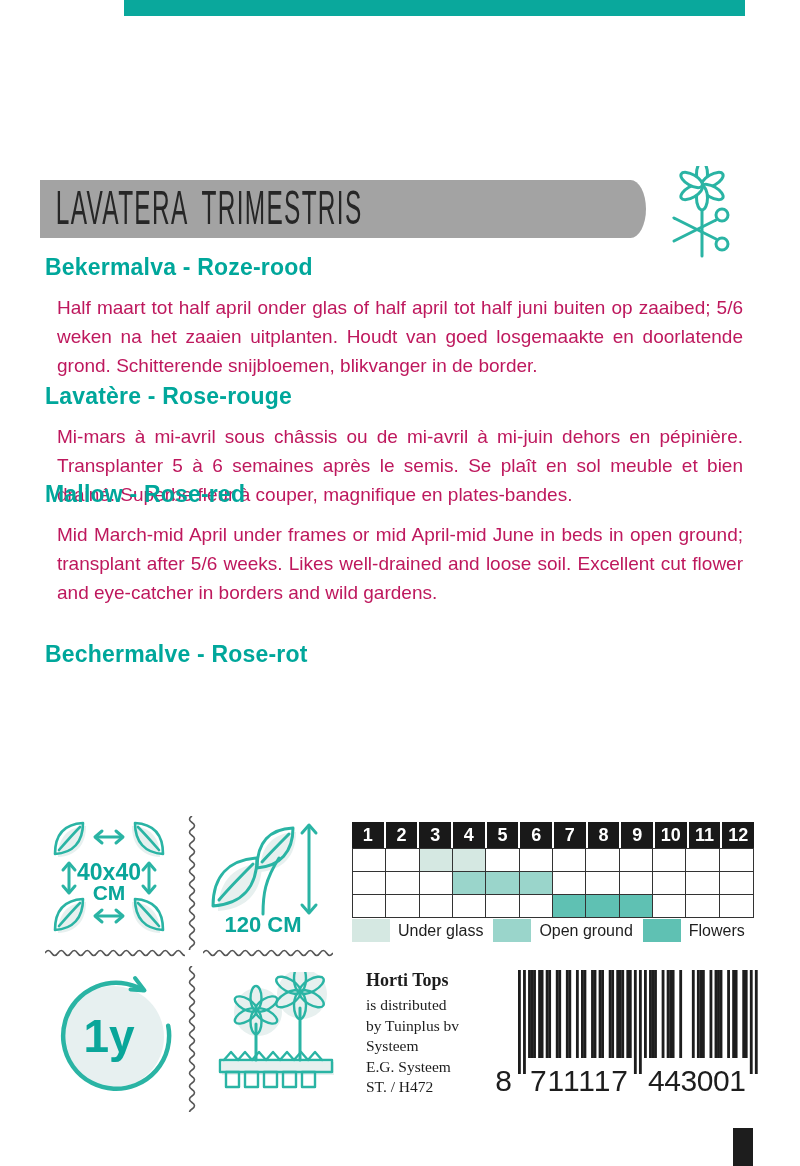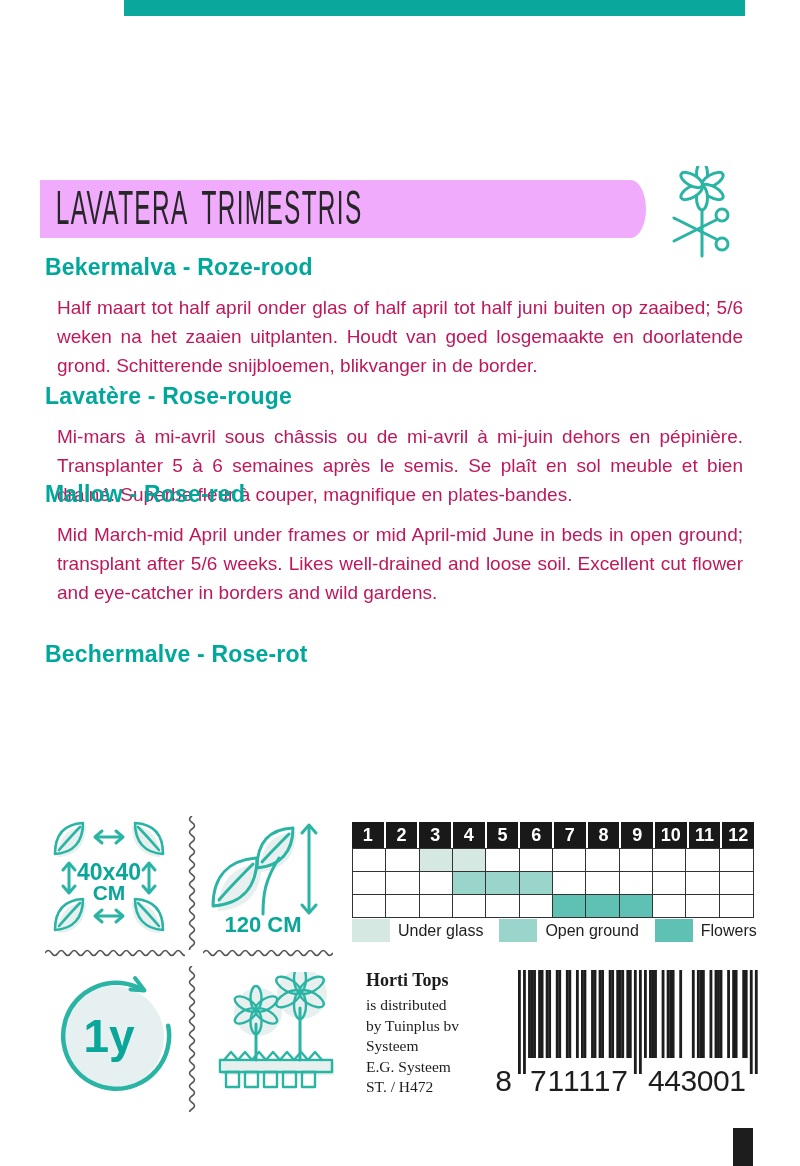--- a/index.html
+++ b/index.html
@@ -4,21 +4,21 @@
 <style>
   html,body{margin:0;padding:0;background:#ffffff;}
   .page{
     position:relative;width:800px;height:1166px;background:#ffffff;overflow:hidden;
     font-family:"Liberation Sans","DejaVu Sans",sans-serif;color:#232323;
   }
   
   .top-bar{position:absolute;left:124px;top:0;width:621px;height:16px;background:#0aa89c;}
   
   .title-band{
-    position:absolute;left:40px;top:180px;width:606px;height:58px;background:#f0abfc;
+    position:absolute;left:40px;top:180px;width:606px;height:58px;background:#a3a3a3;
     display:flex;align-items:center;
     border-top-right-radius:16px 30px;border-bottom-right-radius:16px 30px;
   }
   .title-text{
     font-size:37px;font-weight:400;color:#262626;letter-spacing:2px;word-spacing:10px;
     transform:scale(0.66,1.28);transform-origin:0 55%;white-space:nowrap;padding-left:24px;
   }
   .cutflower{position:absolute;left:660px;top:166px;}
   
   .lang-section{position:absolute;left:45px;width:710px;}
@@ -36,21 +36,21 @@
   .calendar{position:absolute;left:352px;top:822px;width:402px;}
   .cal-head{display:grid;grid-template-columns:repeat(12,1fr);gap:2px;}
   .cal-head-cell{height:26px;background:#191919;color:#fff;font-size:18px;font-weight:bold;
     display:flex;align-items:center;justify-content:center;}
   .cal-body{display:grid;grid-template-columns:repeat(12,1fr);border:1.5px solid #333;border-top:1.5px solid #333;}
   .cal-cell{height:22px;border-right:1.5px solid #333;border-bottom:1.5px solid #333;background:#fff;}
   .cal-cell:nth-child(12n){border-right:none;}
   .cal-row-last .cal-cell{border-bottom:none;}
   .cal-row{display:contents;}
   
-  .legend{position:absolute;left:352px;top:919px;display:flex;align-items:flex-end;gap:6px;}
+  .legend{position:absolute;left:352px;top:919px;display:flex;align-items:flex-end;}
   .legend-item{display:flex;align-items:center;margin-right:10px;}
   .legend-swatch{width:38px;height:23px;margin-right:8px;}
   .legend-label{font-size:16px;color:#1e1e1e;white-space:nowrap;}
   
   .distributor{position:absolute;left:366px;top:970px;width:130px;color:#1d1d1d;font-family:Liberation Serif, serif;}
   .distributor .dist-name{font-size:18px;font-weight:bold;margin:0 0 4px 0;}
   .distributor .dist-line{font-size:15.5px;line-height:20.5px;}
   
   .barcode{position:absolute;left:468px;top:970px;}
   .barcode text{fill:#1d1d1d;font-family:"Liberation Sans",sans-serif;font-size:30px;}

